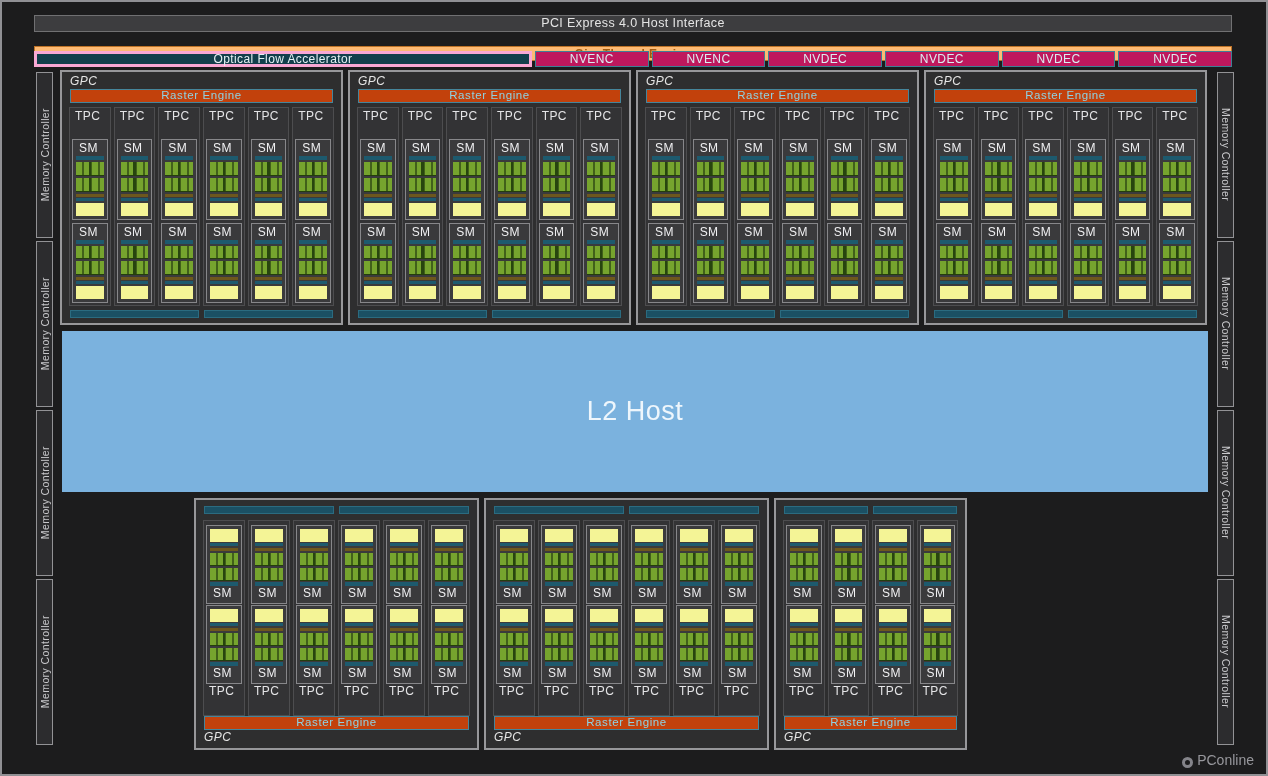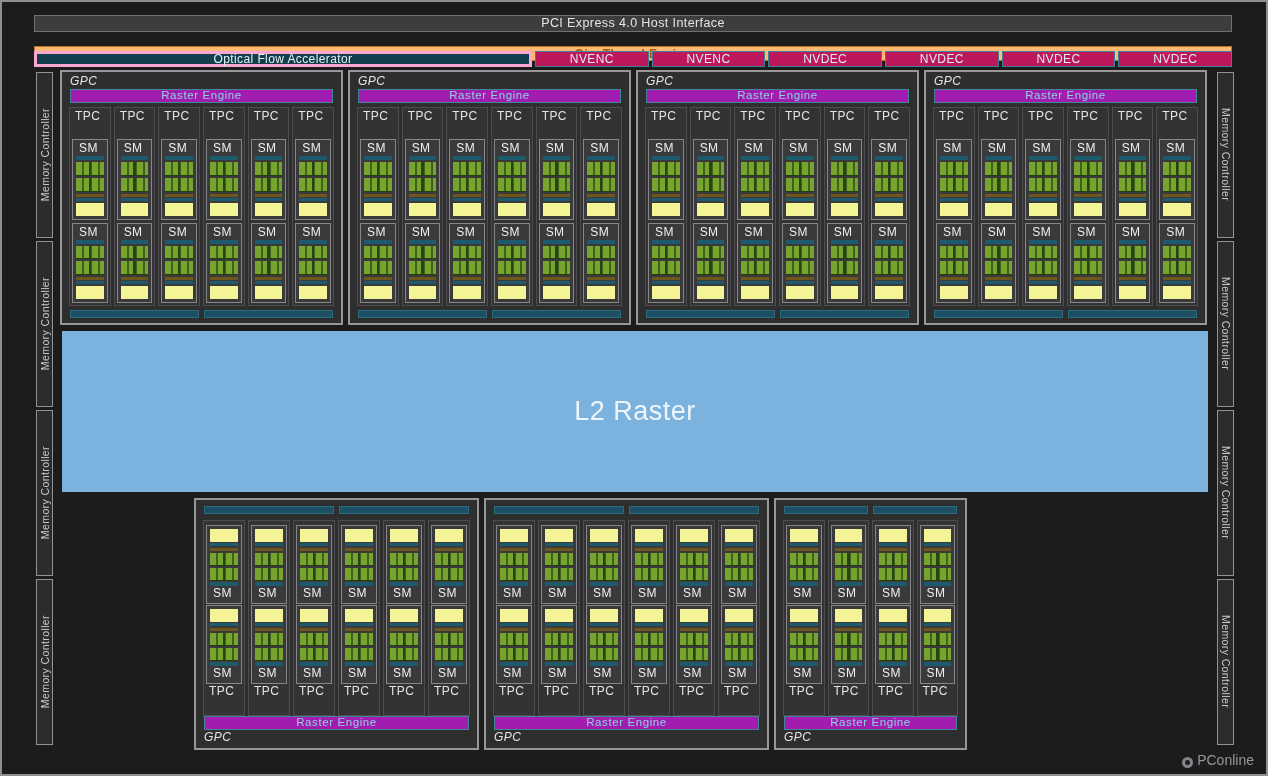--- a/index.html
+++ b/index.html
@@ -24,21 +24,21 @@
            box-sizing:border-box; display:flex; align-items:center; justify-content:center; letter-spacing:.4px; }
 
   
   .gpc {
     position:absolute; box-sizing:border-box;
     background:#2e2e2f; border:2px solid #97979a;
     display:flex; flex-direction:column; padding:2px 7px 3px;
   }
   .gpc-label { font-size:12px; color:#e5e5e5; height:15px; line-height:15px; letter-spacing:.4px; flex:none; padding-left:1px;font-style:italic; }
   .raster {
-    height:14px; flex:none; background:#a21caf; border:1px solid #45859b; box-sizing:border-box;
+    height:14px; flex:none; background:#c2410c; border:1px solid #45859b; box-sizing:border-box;
     display:flex; align-items:center; justify-content:center; margin:0 1px;
   }
   .raster-text { font-size:11.5px; color:#8fd2e2; letter-spacing:.6px; line-height:1; }
   .tpc-row { flex:1; display:flex; gap:3px; margin-top:4px; min-height:0; }
   .tpc {
     flex:1; background:#333335; border:1px solid #4d4d4f; box-sizing:border-box;
     display:flex; flex-direction:column; padding:1px 2px 2px; min-width:0;
   }
   .tpc-label { height:29px; line-height:15px; font-size:12px; color:#e4e4e6; padding-left:3px; letter-spacing:.4px; flex:none; }
   .sm {
@@ -107,21 +107,21 @@
 
   <div class="codec">NVENC</div>
       <div class="codec">NVENC</div>
       <div class="codec">NVDEC</div>
       <div class="codec">NVDEC</div>
       <div class="codec">NVDEC</div>
       <div class="codec">NVDEC</div>
     </div>
 
   <div id="l2">
-    <span>L2 Raster</span>
+    <span>L2 Host</span>
   </div>
 
   <div id="watermark">
     <span class="wm-logo"></span>
     <span>PConline</span>
   </div>
 
 <div class="gpc" style="left: 58px; top: 68px; width: 283px; height: 255px;">
       <div class="gpc-label">GPC</div>
       <div class="raster">

